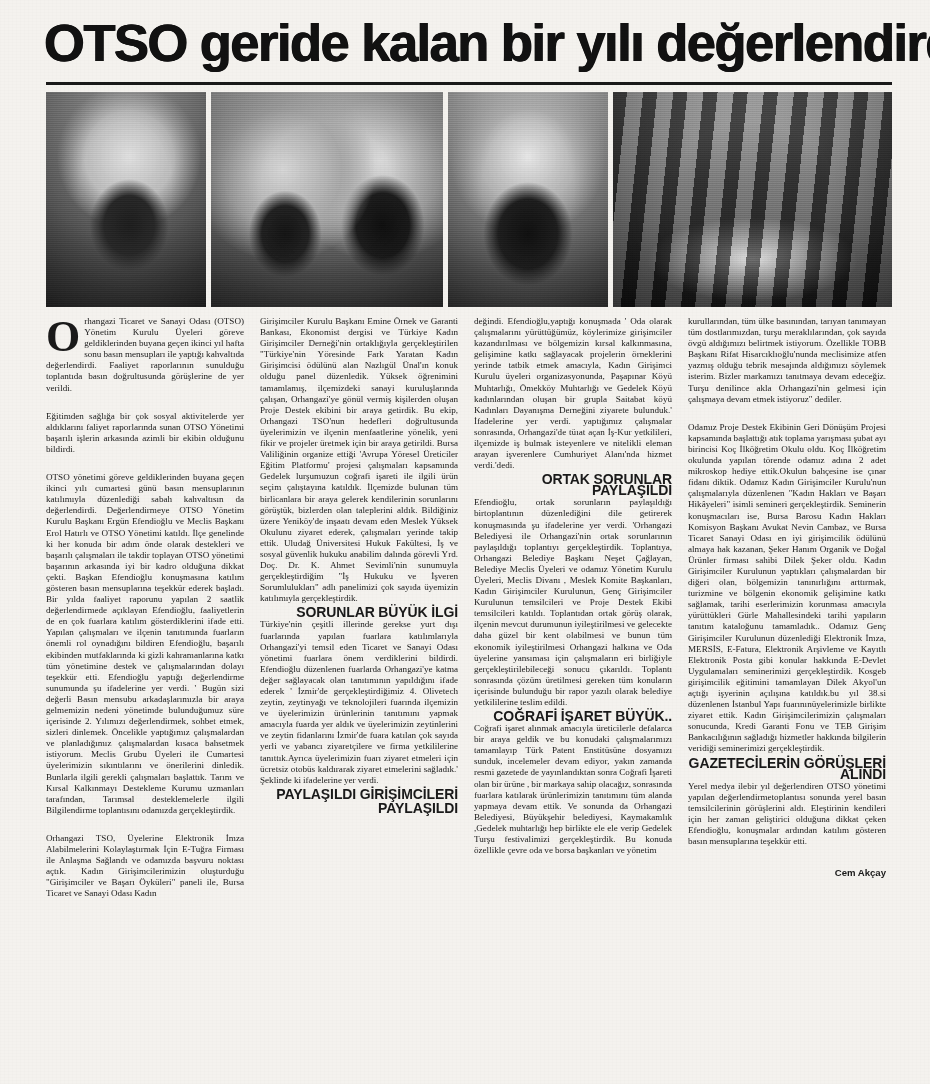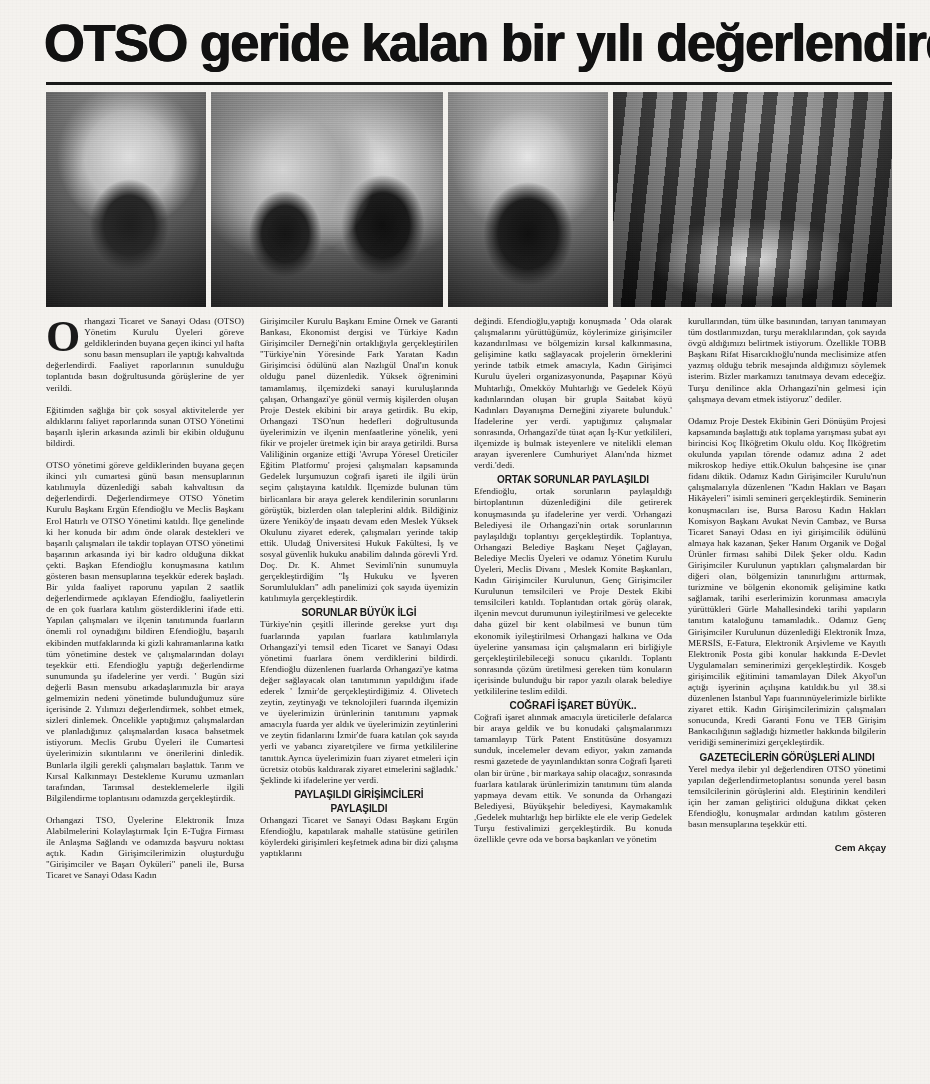--- a/index.html
+++ b/index.html
@@ -131,46 +131,46 @@
     font-size: 9.1px;
     line-height: 11.1px;
     text-align: justify;
     hyphens: auto;
     word-spacing: -0.2px;
   }
   .col p {
     margin: 0 0 0 0;
     text-indent: 0;
   }
-  .col p + p { margin-top: 11px; }
+  .col p + p { margin-top: 17px; }
   .subhead {
     font-family: "Liberation Sans", sans-serif;
     font-weight: bold;
-    font-size: 10px;
+    font-size: 14px;
     line-height: 11px;
     margin: 3px 0 1px 0;
     letter-spacing: -0.1px;
-    text-align: center;
+    text-align: right;
   }
   .dropcap-wrap { position: relative; }
   .dropcap {
     float: left;
     font-family: "Liberation Serif", serif;
     font-weight: bold;
     font-size: 44px;
     line-height: 36px;
     padding: 2px 4px 0 0;
     margin-top: 1px;
   }
   .byline {
     text-align: right;
     font-family: "Liberation Sans", sans-serif;
     font-weight: bold;
     font-size: 9.6px;
-    margin-top: 12px;
+    margin-top: 20px;
   }
 </style>
 </head>
 <body>
 
 <div class="page">
 
   <div class="headline">OTSO geride kalan bir yılı değerlendirdi</div>
   <div class="rule"></div>
 
@@ -205,21 +205,20 @@
       <p>OTSO yönetimi göreve geldiklerinden buyana geçen ikinci yılı cumartesi günü basın mensuplarının katılımıyla düzenlediği sabah kahvaltısın da değerlendirdi. Değerlendirmeye OTSO Yönetim Kurulu Başkanı Ergün Efendioğlu ve Meclis Başkanı Erol Hatırlı ve OTSO Yönetimi katıldı. İlçe genelinde ki her konuda bir adım önde olarak destekleri ve başarılı çalışmaları ile takdir toplayan OTSO yönetimi başarının arkasında iyi bir kadro olduğuna dikkat çekti. Başkan Efendioğlu konuşmasına katılım gösteren basın mensuplarına teşekkür ederek başladı. Bir yılda faaliyet raporunu yapılan 2 saatlik değerlendirmede açıklayan Efendioğlu, faaliyetlerin de en çok fuarlara katılım gösterdiklerini ifade etti. Yapılan çalışmaları ve ilçenin tanıtımında fuarların önemli rol oynadığını bildiren Efendioğlu, başarılı ekibinden mutfaklarında ki gizli kahramanlarına katkı tüm yönetimine destek ve çalışmalarından dolayı teşekkür etti. Efendioğlu yaptığı değerlendirme sunumunda şu ifadelerine yer verdi. '  Bugün sizi değerli Basın mensubu arkadaşlarımızla bir araya gelmemizin nedeni yönetimde bulunduğumuz süre içerisinde 2. Yılımızı değerlendirmek, sohbet etmek, sizleri dinlemek. Öncelikle yaptığımız çalışmalardan ve planladığımız çalışmalardan kısaca bahsetmek istiyorum. Meclis Grubu Üyeleri ile Cumartesi üyelerimizin sıkıntılarını ve önerilerini dinledik. Bunlarla ilgili gerekli çalışmaları başlattık. Tarım ve Kırsal Kalkınmayı Destekleme Kurumu uzmanları tarafından, Tarımsal desteklemelerle ilgili Bilgilendirme toplantısını odamızda gerçekleştirdik.</p>
       <p>Orhangazi TSO, Üyelerine Elektronik İmza Alabilmelerini Kolaylaştırmak İçin E-Tuğra Firması ile Anlaşma Sağlandı ve odamızda başvuru noktası açtık. Kadın Girişimcilerimizin oluşturduğu "Girişimciler ve Başarı Öyküleri" paneli ile, Bursa Ticaret ve Sanayi Odası Kadın</p>
     </div>
 
     <div class="col">
       <p>Girişimciler Kurulu Başkanı Emine Örnek ve Garanti Bankası, Ekonomist dergisi ve Türkiye Kadın Girişimciler Derneği'nin ortaklığıyla gerçekleştirilen "Türkiye'nin Yöresinde Fark Yaratan Kadın Girişimcisi ödülünü alan Nazlıgül Ünal'ın konuk olduğu panel düzenledik. Yüksek öğrenimini tamamlamış, ilçemizdeki sanayi kuruluşlarında çalışan, Orhangazi'ye gönül vermiş kişilerden oluşan Proje Destek ekibini bir araya getirdik. Bu ekip, Orhangazi TSO'nun hedefleri doğrultusunda üyelerimizin ve ilçenin menfaatlerine yönelik, yeni fikir ve projeler üretmek için bir araya getirildi. Bursa Valiliğinin organize ettiği 'Avrupa Yöresel Üreticiler Eğitim Platformu' projesi çalışmaları kapsamında Gedelek lurşumuzun coğrafi işareti ile ilgili ürün seçim çalıştayına katıldık. İlçemizde bulunan tüm birlicanlara bir araya gelerek kendilerinin sorunlarını görüştük, bizlerden olan taleplerini aldık. Bildiğiniz üzere Yeniköy'de inşaatı devam eden Meslek Yüksek Okulunu ziyaret ederek, çalışmaları yerinde takip ettik. Uludağ Üniversitesi Hukuk Fakültesi, İş ve sosyal güvenlik hukuku anabilim dalında görevli Yrd. Doç. Dr. K. Ahmet Sevimli'nin sunumuyla gerçekleştirdiğim "İş Hukuku ve İşveren Sorumlulukları" adlı panelimizi çok sayıda üyemizin katılımıyla gerçekleştirdik.</p>
       <div class="subhead">SORUNLAR BÜYÜK İLGİ</div>
       <p>Türkiye'nin çeşitli illerinde gerekse yurt dışı fuarlarında yapılan fuarlara katılımlarıyla Orhangazi'yi temsil eden Ticaret ve Sanayi Odası yönetimi fuarlara önem verdiklerini bildirdi. Efendioğlu düzenlenen fuarlarda Orhangazi'ye katma değer sağlayacak olan tanıtımının yapıldığını ifade ederek ' İzmir'de gerçekleştirdiğimiz 4. Olivetech zeytin, zeytinyağı ve teknolojileri fuarında ilçemizin ve üyelerimizin ürünlerinin tanıtımını yapmak amacıyla fuarda yer aldık ve üyelerimizin zeytinlerini ve zeytin fidanlarını İzmir'de fuara katılan çok sayıda yerli ve yabancı ziyaretçilere ve firma yetkililerine tanıttık.Ayrıca üyelerimizin fuarı ziyaret etmeleri için ücretsiz otobüs kaldırarak ziyaret etmelerini sağladık.' Şeklinde ki ifadelerine yer verdi.</p>
       <div class="subhead">PAYLAŞILDI GİRİŞİMCİLERİ</div>
       <div class="subhead">PAYLAŞILDI</div>
-      <p>Orhangazi Ticaret ve Sanayi Odası Başkanı Ergün Efendioğlu,  kapatılarak mahalle statüsüne getirilen köylerdeki girişimleri keşfetmek adına bir dizi çalışma yaptıklarını</p>
     </div>
 
     <div class="col">
       <p>değindi. Efendioğlu,yaptığı konuşmada ' Oda olarak çalışmalarını yürüttüğümüz, köylerimize girişimciler kazandırılması ve bölgemizin kırsal kalkınmasına, gelişimine katkı sağlayacak projelerin örneklerini yerinde tatbik etmek amacıyla, Kadın Girişimci Kurulu üyeleri organizasyonunda, Paşapınar Köyü Muhtarlığı, Ömekköy Muhtarlığı ve Gedelek Köyü kadınlarından oluşan bir grupla Saitabat köyü Kadınları Dayanışma Derneğini ziyarete bulunduk.' İfadelerine yer verdi. yaptığımız çalışmalar sonrasında, Orhangazi'de tüıat açan İş-Kur yetkilileri, ilçemizde iş bulmak isteyenlere ve nitelikli eleman arayan işverenlere Cumhuriyet Alanı'nda hizmet verdi.'dedi.</p>
       <div class="subhead">ORTAK SORUNLAR PAYLAŞILDI</div>
       <p>Efendioğlu, ortak sorunların paylaşıldığı birtoplantının düzenlediğini dile getirerek konuşmasında şu ifadelerine yer verdi. 'Orhangazi Belediyesi ile Orhangazi'nin ortak sorunlarının paylaşıldığı toplantıyı gerçekleştirdik. Toplantıya, Orhangazi Belediye Başkanı Neşet Çağlayan, Belediye Meclis Üyeleri ve odamız Yönetim Kurulu Üyeleri, Meclis Divanı , Meslek Komite Başkanları, Kadın Girişimciler Kurulunun, Genç Girişimciler Kurulunun temsilcileri ve Proje Destek Ekibi temsilcileri katıldı. Toplantıdan ortak görüş olarak, ilçenin mevcut durumunun iyileştirilmesi ve gelecekte daha güzel bir kent olabilmesi ve bunun tüm ekonomik iyileştirilmesi Orhangazi halkına ve Oda üyelerine yansıması için çalışmaların eri birliğiyle gerçekleştirilebileceği sonucu çıkarıldı. Toplantı sonrasında çözüm üretilmesi gereken tüm konuların içerisinde bulunduğu bir rapor yazılı olarak belediye yetkililerine teslim edildi.</p>
       <div class="subhead">COĞRAFİ İŞARET BÜYÜK..</div>
       <p>Coğrafi işaret alınmak amacıyla üreticilerle defalarca bir araya geldik ve bu konudaki çalışmalarımızı tamamlayıp Türk Patent Enstitüsüne dosyamızı sunduk, incelemeler devam ediyor, yakın zamanda resmi gazetede de yayınlandıktan sonra Coğrafi İşareti olan bir ürüne , bir markaya sahip olacağız, sonrasında fuarlara katılarak ürünlerimizin tanıtımını tüm alanda yapmaya devam ettik. Ve sonunda da Orhangazi Belediyesi, Büyükşehir belediyesi, Kaymakamlık ,Gedelek muhtarlığı hep birlikte ele ele verip Gedelek Turşu festivalimizi gerçekleştirdik. Bu konuda özellikle çevre oda ve borsa başkanları ve yönetim</p>
     </div>
 

